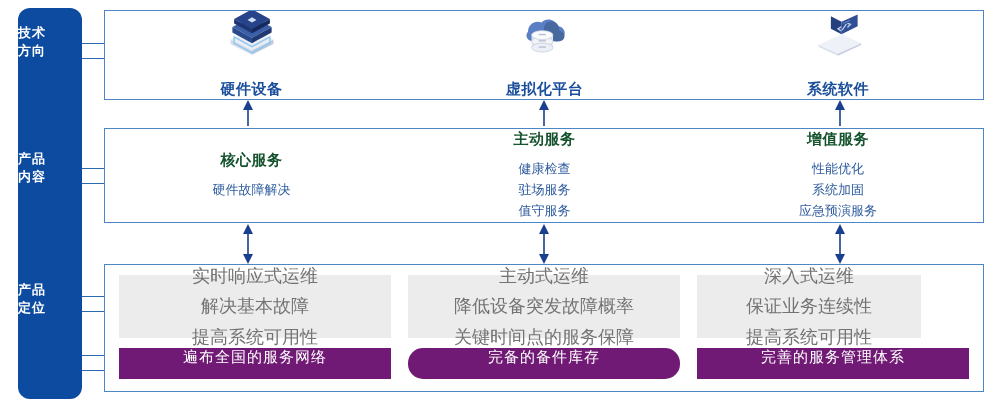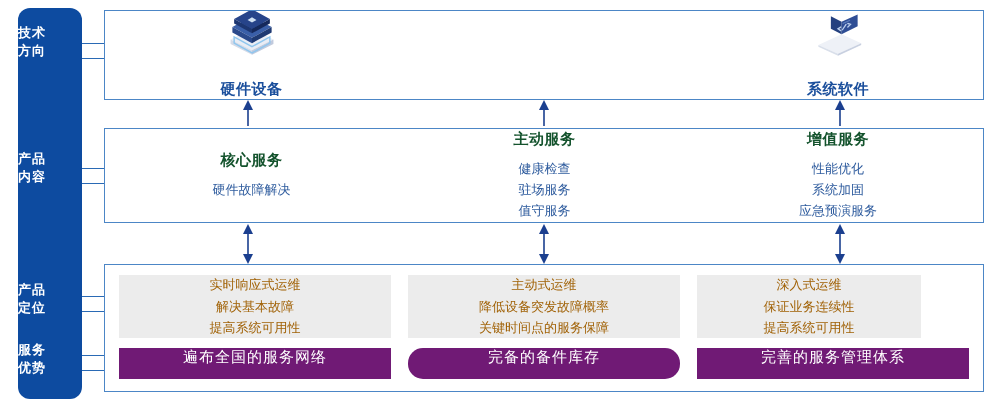--- a/index.html
+++ b/index.html
@@ -76,21 +76,21 @@
     font-size:13px; color:#2f5c9e; line-height:1.62;
   }
 
   
   .pos-card {
     position:absolute;
     background:#ececec;
     display:flex; flex-direction:column;
     align-items:center; justify-content:center;
   }
-  .pos-line { font-size:13px; color:#a16207; line-height:1.68; }
+  .pos-line { font-size:18px; color:#737373; line-height:1.68; }
   .adv-bar {
     position:absolute;
     background:#701a75;
     display:flex; align-items:flex-start; justify-content:center;
   }
   .adv-text {
     font-size:15px; color:#ffffff; font-weight:500; letter-spacing:1px;
   }
 
   
@@ -107,24 +107,20 @@
     <span>技术</span>
     <span>方向</span>
   </div>
   <div class="rail-label" style="top:150px;">
     <span>产品</span>
     <span>内容</span>
   </div>
   <div class="rail-label" style="top:281px;">
     <span>产品</span>
     <span>定位</span>
-  </div>
-  <div class="rail-label" style="top:341px;">
-    <span>服务</span>
-    <span>优势</span>
   </div>
 
   <div class="conn" style="left:82px; top:43px;  width:22px;"></div>
   <div class="conn" style="left:82px; top:58px;  width:22px;"></div>
   <div class="conn" style="left:82px; top:168px; width:22px;"></div>
   <div class="conn" style="left:82px; top:183px; width:22px;"></div>
   <div class="conn" style="left:82px; top:296px; width:22px;"></div>
   <div class="conn" style="left:82px; top:311px; width:22px;"></div>
   <div class="conn" style="left:82px; top:355px; width:22px;"></div>
   <div class="conn" style="left:82px; top:370px; width:22px;"></div>
@@ -148,20 +144,41 @@
           <polygon points="32,20 52,9 32,-2 12,9" fill="#27448a"></polygon>
           <polygon points="12,9 12,14 32,25 32,20" fill="#1d3671"></polygon>
           <polygon points="52,9 52,14 32,25 32,20" fill="#15295c"></polygon>
 
           <polygon points="32,7 37,10 32,13 27,10" fill="#cfe0f2"></polygon>
         </svg>
       </span>
       <span class="tech-name">硬件设备</span>
     </div>
 
+    <div class="tech-col" style="left:293px; width:293px;">
+      <span class="tech-icon">
+        <svg viewBox="0 0 64 56" width="58" height="50">
+
+          <path d="M20 34 C12 34 9 28 13 23 C13 15 21 10 28 13 C33 7 44 9 46 17
+                   C53 17 56 24 53 29 C51 33 46 34 42 34 Z" fill="#5b7fc4"></path>
+          <path d="M34 13 C42 9 49 15 48 22 C54 23 56 30 51 33 C47 35 40 34 36 31
+                   C30 27 29 17 34 13 Z" fill="#46699f"></path>
+
+          <ellipse cx="29" cy="27" rx="12" ry="5" fill="#f2f4f8"></ellipse>
+          <rect x="17" y="27" width="24" height="14" fill="#e4e8f0"></rect>
+          <ellipse cx="29" cy="34" rx="12" ry="5" fill="#f2f4f8" stroke="#c3cbdb" stroke-width="0.8"></ellipse>
+          <ellipse cx="29" cy="41" rx="12" ry="5" fill="#eceff5" stroke="#c3cbdb" stroke-width="0.8"></ellipse>
+          <ellipse cx="29" cy="27" rx="12" ry="5" fill="#fafbfd" stroke="#c3cbdb" stroke-width="0.8"></ellipse>
+          <rect x="25" y="25.6" width="8" height="1.6" fill="#b9c2d4"></rect>
+          <rect x="25" y="32.6" width="8" height="1.6" fill="#b9c2d4"></rect>
+          <rect x="25" y="39.6" width="8" height="1.6" fill="#b9c2d4"></rect>
+        </svg>
+      </span>
+      <span class="tech-name">虚拟化平台</span>
+    </div>
 
     <div class="tech-col" style="left:586px; width:294px;">
       <span class="tech-icon">
         <svg viewBox="0 0 64 56" width="58" height="50">
 
           <polygon points="32,48 58,36 36,26 10,38" fill="#eef1f7"></polygon>
           <polygon points="10,38 10,40 32,50 32,48" fill="#d9dfea"></polygon>
           <polygon points="58,36 58,38 32,50 32,48" fill="#c8d0e0"></polygon>
 
           <polygon points="36,26 54,17 54,4 36,12" fill="#2f4e95"></polygon>

